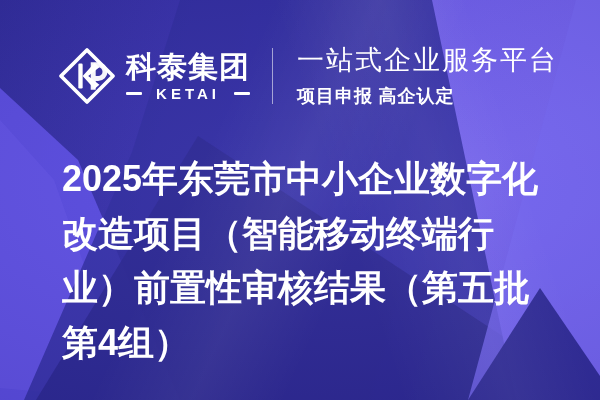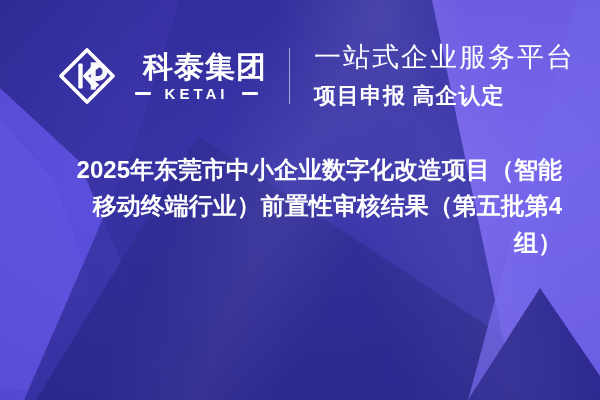--- a/index.html
+++ b/index.html
@@ -98,21 +98,20 @@
     align-items:center;
     justify-content:center;
   }
   #logo-cn{
     color:#ffffff;
     font-size:30px;
     font-weight:bold;
     letter-spacing:1px;
     line-height:1.05;
     white-space:nowrap;
-    margin-left:17px;
   }
   #logo-en-row{
     display:flex;
     align-items:center;
     gap:14px;
     margin-top:3px;
   }
   .dash{
     display:block;
     width:16px;height:3px;
@@ -144,40 +143,40 @@
     font-size:27px;
     font-weight:300;
     letter-spacing:2px;
     line-height:1.12;
     white-space:nowrap;
     text-align:right;
   }
   #tagline-sub{
     color:#ffffff;
     font-family:"Liberation Serif","DejaVu Serif",serif;
-    font-size:22px;
+    font-size:18px;
     font-weight:bold;
     letter-spacing:1px;
     line-height:1.25;
     margin-top:10px;
     white-space:nowrap;
   }
 
   
   #headline{
     position:absolute;
     left:62px;
     top:152px;
     width:500px;
     color:#ffffff;
-    font-size:24px;
+    font-size:36px;
     font-weight:bold;
     line-height:1.52;
     letter-spacing:0px;
-    text-align:right;
+    text-align:left;
   }
 </style>
 </head>
 <body>
 
 <div id="banner">
 
   <div class="bg-layer bg-base"></div>
   <div class="bg-layer wedge-left-light"></div>
   <div class="bg-layer wedge-left-light2"></div>

